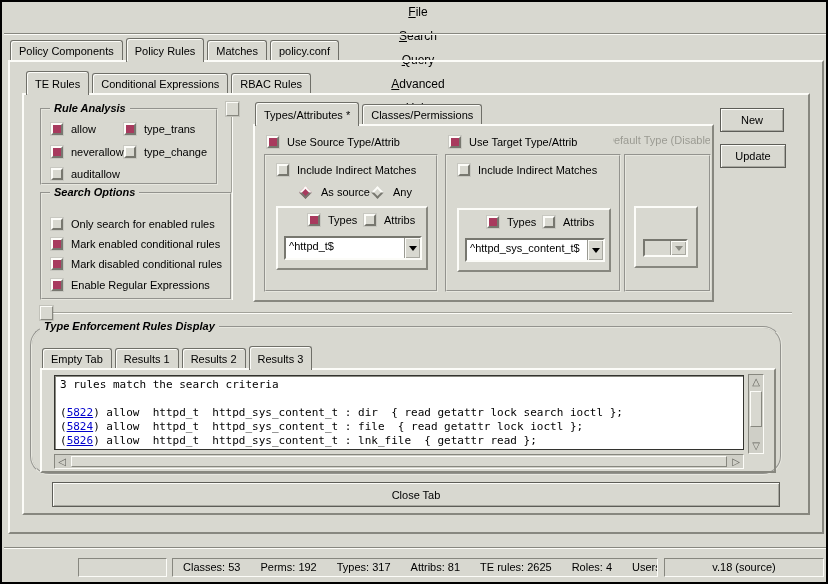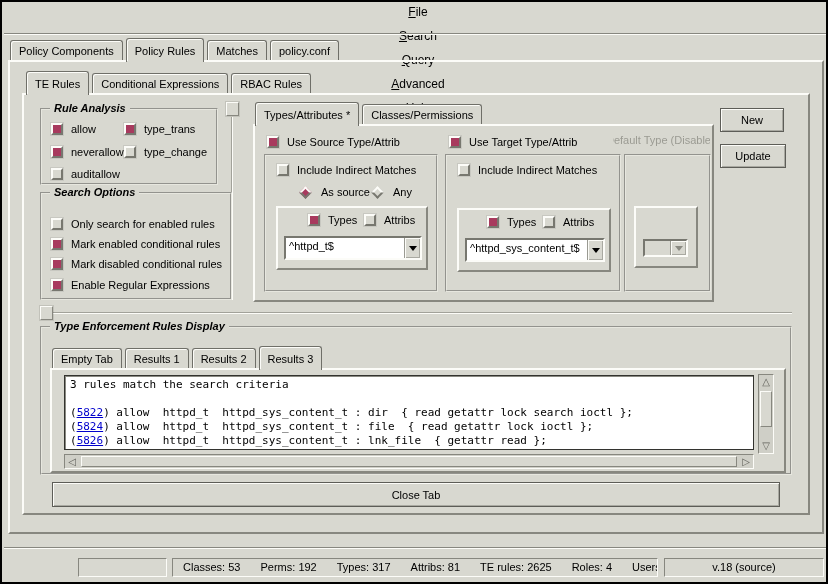--- a/index.html
+++ b/index.html
@@ -254,21 +254,21 @@
   <div class="btn" style="left:718px;top:106px;width:64px;height:24px;z-index:3;">
       <span>New</span>
     </div>
   <div class="btn" style="left:718px;top:142px;width:66px;height:24px;z-index:3;">
       <span>Update</span>
     </div>
 
   <div class="hline" style="left:38px;top:310px;width:752px;z-index:2;"></div>
   <div class="sash" style="left:38px;top:304px;z-index:3;"></div>
 
-  <div class="abs groupbox" style="left:38px;top:324px;width:752px;height:149px;z-index:2;">
+  <div class="abs groupbox" style="left:28px;top:324px;width:752px;height:149px;z-index:2;border-radius:19px;">
     <div class="legend">Type Enforcement Rules Display</div>
 
     <div class="tabs" style="left:10px;top:18px;height:22px;z-index:2;">
       <div class="tab">
           <span class="lbl">Empty Tab</span>
         </div>
       <div class="tab">
           <span class="lbl">Results 1</span>
         </div>
       <div class="tab">

